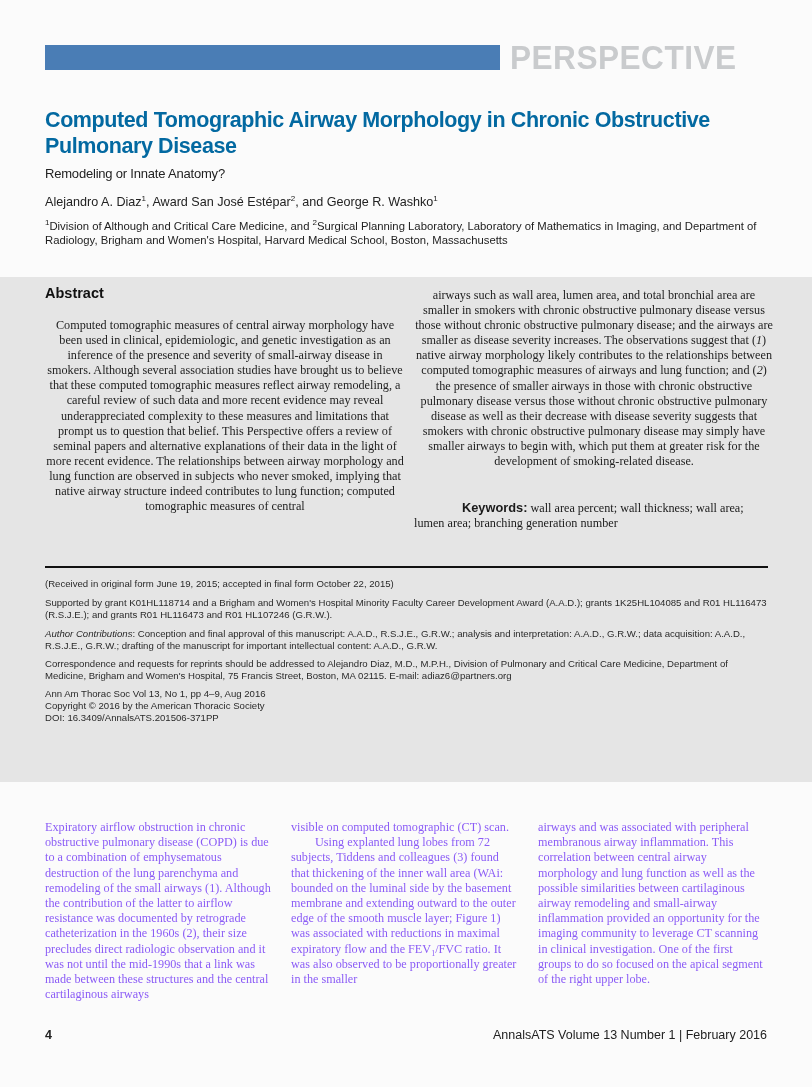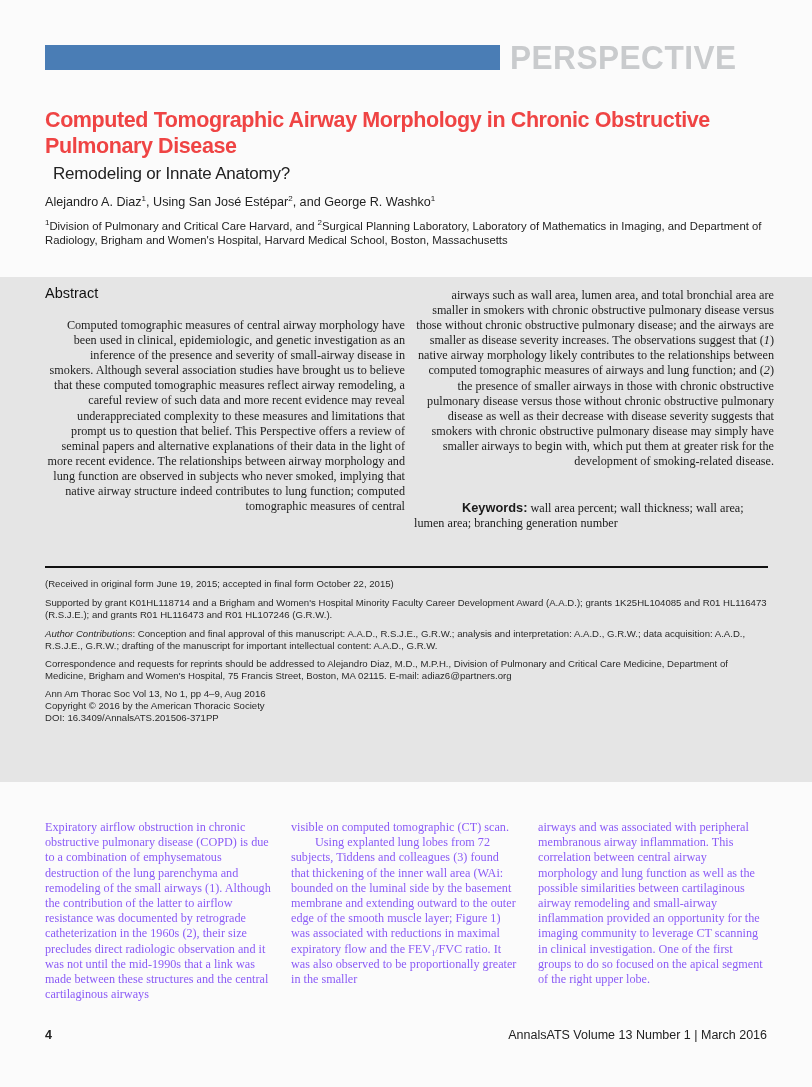--- a/index.html
+++ b/index.html
@@ -9,32 +9,32 @@
     font-family: "Liberation Sans", sans-serif;
   }
   .abs { position: absolute; }
   .blue-bar { left: 45px; top: 45px; width: 455px; height: 25px; background: #4a7db5; }
   .section-label {
     left: 510px; top: 37px; font-size: 34px; font-weight: bold; letter-spacing: 0.5px;
     color: #c9cbcd; transform: scaleX(0.93); transform-origin: left top; line-height: 40px;
   }
   .title {
     left: 45px; top: 107px; width: 740px; font-size: 21.5px; font-weight: bold; line-height: 26px;
-    letter-spacing: -0.4px; color: #ef4444;
+    letter-spacing: -0.4px; color: #0369a1;
   }
-  .subtitle { left: 45px; top: 163px; font-size: 17px; line-height: 22px; color: #222; letter-spacing: -0.2px; margin-left: 8px; }
+  .subtitle { left: 45px; top: 163px; font-size: 13px; line-height: 22px; color: #222; letter-spacing: -0.2px; }
   .authors { left: 45px; top: 194px; font-size: 12.6px; line-height: 16px; color: #222; }
   .authors sup, .affil sup { font-size: 8px; vertical-align: super; line-height: 0; }
   .affil { left: 45px; top: 220px; width: 740px; font-size: 11.3px; line-height: 13.5px; color: #222; }
 
   .gray-panel { left: 0; top: 277px; width: 812px; height: 505px; background: #e5e5e5; }
-  .abstract-heading { left: 45px; top: 285px; font-size: 14.5px; font-weight: normal; color: #111; text-align: right; }
+  .abstract-heading { left: 45px; top: 285px; font-size: 14.5px; font-weight: bold; color: #111; text-align: right; }
   .serif { font-family: "Liberation Serif", serif; }
   .abstract-col {
-    font-size: 12.2px; line-height: 15.1px; color: #1d1d1d; text-align: right;
+    font-size: 12.2px; line-height: 15.1px; color: #1d1d1d; text-align: center;
   }
   .abs-left { left: 45px; top: 318px; width: 360px; }
   .abs-right { left: 414px; top: 288px; width: 360px; }
   .keywords { left: 414px; top: 500px; width: 360px; font-size: 12.2px; line-height: 15.1px; }
   .keywords .kw-label { font-family: "Liberation Sans", sans-serif; font-weight: bold; font-size: 12.8px; margin-left: 48px; }
 
   .rule { left: 45px; top: 566px; width: 723px; height: 1.5px; background: #111; }
   .notes { left: 45px; width: 725px; font-size: 9.6px; line-height: 12.2px; color: #2a2a2a; }
   .n1 { top: 578px; }
   .n2 { top: 597px; }
@@ -55,24 +55,24 @@
 </style>
 </head>
 <body>
 
 <div class="abs blue-bar"></div>
 <div class="abs section-label">PERSPECTIVE</div>
 
 <div class="abs title">Computed Tomographic Airway Morphology in Chronic Obstructive Pulmonary Disease</div>
 <div class="abs subtitle">Remodeling or Innate Anatomy?</div>
 <div class="abs authors">
-  <span>Alejandro A. Diaz</span><sup>1</sup><span>, </span><span>Using San José Estépar</span><sup>2</sup><span>, and </span><span>George R. Washko</span><sup>1</sup>
+  <span>Alejandro A. Diaz</span><sup>1</sup><span>, </span><span>Award San José Estépar</span><sup>2</sup><span>, and </span><span>George R. Washko</span><sup>1</sup>
 </div>
 <div class="abs affil">
-  <sup>1</sup><span>Division of Pulmonary and Critical Care Harvard, and </span><sup>2</sup><span>Surgical Planning Laboratory, Laboratory of Mathematics in Imaging, and Department of Radiology, Brigham and Women's Hospital, Harvard Medical School, Boston, Massachusetts</span>
+  <sup>1</sup><span>Division of Although and Critical Care Medicine, and </span><sup>2</sup><span>Surgical Planning Laboratory, Laboratory of Mathematics in Imaging, and Department of Radiology, Brigham and Women's Hospital, Harvard Medical School, Boston, Massachusetts</span>
 </div>
 
 <div class="abs gray-panel"></div>
 <div class="abs abstract-heading">Abstract</div>
 <div class="abs abstract-col abs-left serif">Computed tomographic measures of central airway morphology have been used in clinical, epidemiologic, and genetic investigation as an inference of the presence and severity of small-airway disease in smokers. Although several association studies have brought us to believe that these computed tomographic measures reflect airway remodeling, a careful review of such data and more recent evidence may reveal underappreciated complexity to these measures and limitations that prompt us to question that belief. This Perspective offers a review of seminal papers and alternative explanations of their data in the light of more recent evidence. The relationships between airway morphology and lung function are observed in subjects who never smoked, implying that native airway structure indeed contributes to lung function; computed tomographic measures of central</div>
 <div class="abs abstract-col abs-right serif"><span>airways such as wall area, lumen area, and total bronchial area are smaller in smokers with chronic obstructive pulmonary disease versus those without chronic obstructive pulmonary disease; and the airways are smaller as disease severity increases. The observations suggest that (</span><i>1</i><span>) native airway morphology likely contributes to the relationships between computed tomographic measures of airways and lung function; and (</span><i>2</i><span>) the presence of smaller airways in those with chronic obstructive pulmonary disease versus those without chronic obstructive pulmonary disease as well as their decrease with disease severity suggests that smokers with chronic obstructive pulmonary disease may simply have smaller airways to begin with, which put them at greater risk for the development of smoking-related disease.</span></div>
 <div class="abs keywords serif"><span class="kw-label">Keywords:</span><span> wall area percent; wall thickness; wall area; lumen area; branching generation number</span></div>
 
 <div class="abs rule"></div>
 
@@ -87,13 +87,13 @@
 </div>
 
 <div class="abs body-col c1 serif">Expiratory airflow obstruction in chronic obstructive pulmonary disease (COPD) is due to a combination of emphysematous destruction of the lung parenchyma and remodeling of the small airways (1). Although the contribution of the latter to airflow resistance was documented by retrograde catheterization in the 1960s (2), their size precludes direct radiologic observation and it was not until the mid-1990s that a link was made between these structures and the central cartilaginous airways</div>
 <div class="abs body-col c2 serif">
   <div>visible on computed tomographic (CT) scan.</div>
   <div><span class="indent"></span><span>Using explanted lung lobes from 72 subjects, Tiddens and colleagues (3) found that thickening of the inner wall area (WAi: bounded on the luminal side by the basement membrane and extending outward to the outer edge of the smooth muscle layer; Figure 1) was associated with reductions in maximal expiratory flow and the FEV</span><sub>1</sub><span>/FVC ratio. It was also observed to be proportionally greater in the smaller</span></div>
 </div>
 <div class="abs body-col c3 serif">airways and was associated with peripheral membranous airway inflammation. This correlation between central airway morphology and lung function as well as the possible similarities between cartilaginous airway remodeling and small-airway inflammation provided an opportunity for the imaging community to leverage CT scanning in clinical investigation. One of the first groups to do so focused on the apical segment of the right upper lobe.</div>
 
 <div class="abs footer-page">4</div>
-<div class="abs footer-journal">AnnalsATS Volume 13 Number 1 | March 2016</div>
+<div class="abs footer-journal">AnnalsATS Volume 13 Number 1 | February 2016</div>
 
 </body></html>

